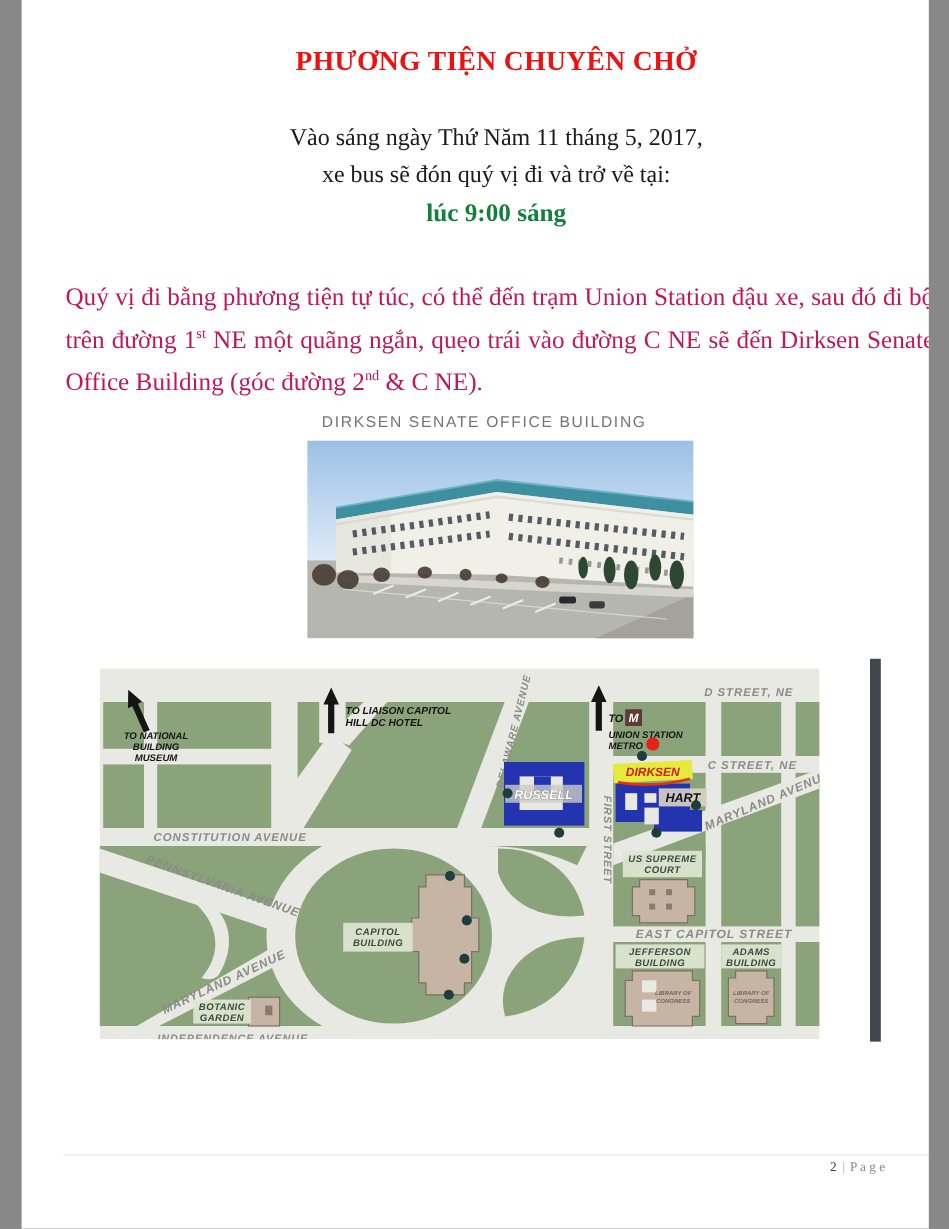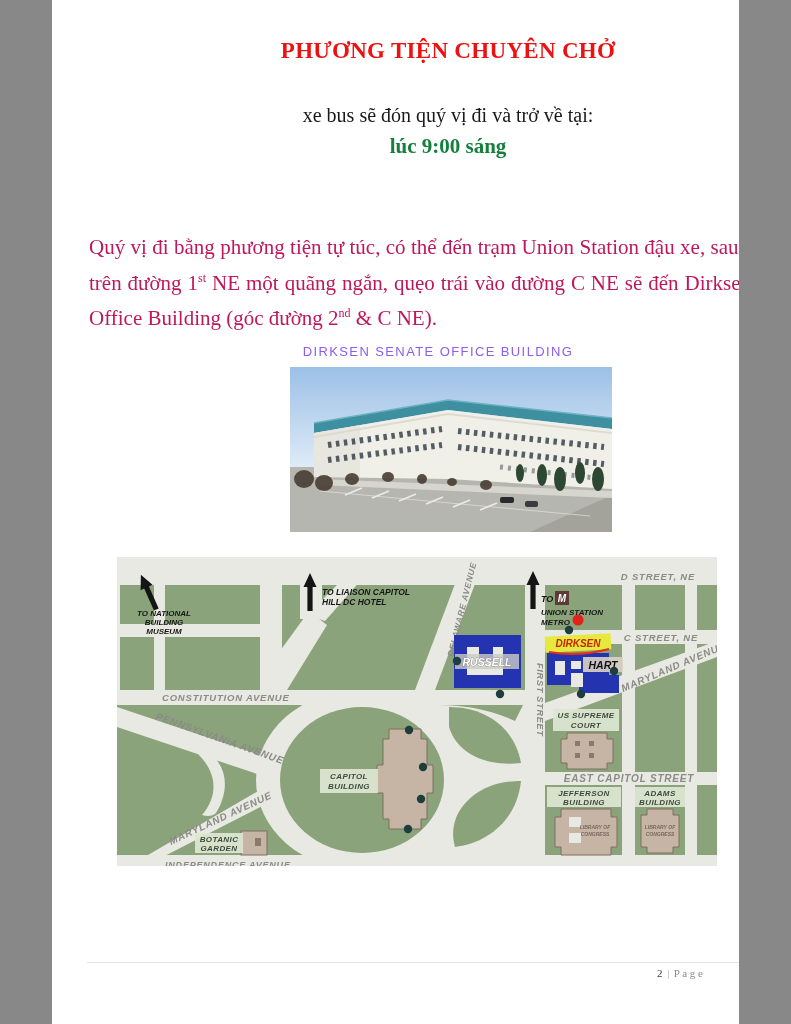--- a/index.html
+++ b/index.html
@@ -1,29 +1,29 @@
 <!DOCTYPE html>
 <html><head>
 <meta charset="utf-8">
 <style>
   html,body{margin:0;padding:0;background:#888;}
-  .page{position:relative;width:687px;height:1024px;background:#ffffff;margin:0 auto;
+  .page{position:relative;width:756px;height:1024px;background:#ffffff;margin:0 auto;
         font-family:"Liberation Serif",serif;overflow:hidden;}
   .doc-title{position:absolute;top:38px;left:36px;width:720px;text-align:center;
              font-size:23px;font-weight:bold;color:#ee1111;letter-spacing:.3px;}
   .intro{position:absolute;top:100px;left:36px;width:720px;text-align:center;
          font-size:20px;line-height:31px;color:#1a1a1a;}
   .intro .address{color:#2222d5;font-weight:bold;}
   .intro .time{color:#15803d;font-weight:bold;font-size:21px;}
   .body-par{position:absolute;top:230px;left:37px;width:724px;margin:0;
             font-size:21px;line-height:35.5px;color:#be185d;text-align:justify;}
   .body-par sup{font-size:12px;line-height:0;}
   .photo-caption{position:absolute;top:344px;left:225px;width:322px;text-align:center;
                  font-family:"Liberation Sans",sans-serif;font-size:13px;letter-spacing:1.4px;
-                 color:#8b5cf6;}
+                 color:#737373;}
   .photo{position:absolute;top:367px;left:238px;width:322px;height:165px;}
   .mapbox{position:absolute;top:557px;left:65px;width:600px;height:309px;font-style:italic;}
   .vbar{position:absolute;top:549px;left:707px;width:9px;height:319px;background:#40474b;}
   .footer-line{position:absolute;top:962px;left:35px;width:722px;height:1px;background:#e3e3e3;}
   .footer-text{position:absolute;top:967px;right:36px;font-size:11px;color:#8a8a8a;}
   .footer-text .num{color:#3c3c3c;margin-right:5px;}
   .footer-text .sep{color:#aaa;margin-right:4px;}
   svg text{font-family:"Liberation Sans",sans-serif;}
   .st-label{fill:#8b8b87;font-weight:bold;letter-spacing:.8px;}
   .arrow-label{fill:#151515;font-weight:bold;}
@@ -32,20 +32,21 @@
   .lbl-box{fill:#dde6d1;opacity:.92;}
 </style>
 </head>
 <body>
 
 <div class="page">
 
   <div class="doc-title">PHƯƠNG TIỆN CHUYÊN CHỞ</div>
 
   <div class="intro">
+    <div>Vào sáng ngày Thứ Năm 11 tháng 5, 2017,</div>
     <div>xe bus sẽ đón quý vị đi và trở về tại:</div>
     <div class="time">lúc 9:00 sáng</div>
   </div>
 
   <p class="body-par"><span>Quý vị đi bằng phương tiện tự túc, có thể đến trạm Union Station đậu xe, sau đó đi bộ trên đường 1</span><sup>st</sup><span> NE một quãng ngắn, quẹo trái vào đường C NE sẽ đến Dirksen Senate Office Building (góc đường 2</span><sup>nd</sup><span> &amp; C NE).</span></p>
 
   <div class="photo-caption">DIRKSEN SENATE OFFICE BUILDING</div>
 
   <div class="photo">
     <svg width="322" height="165" viewBox="0 0 322 165">

